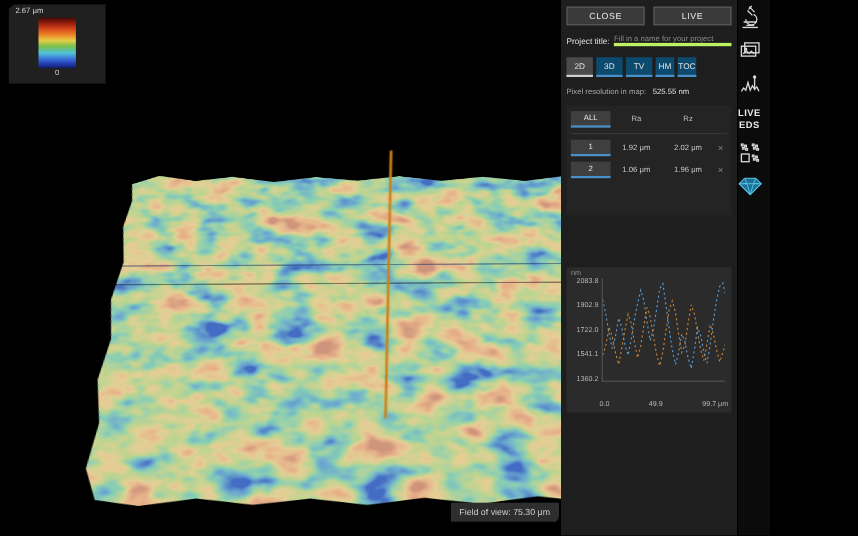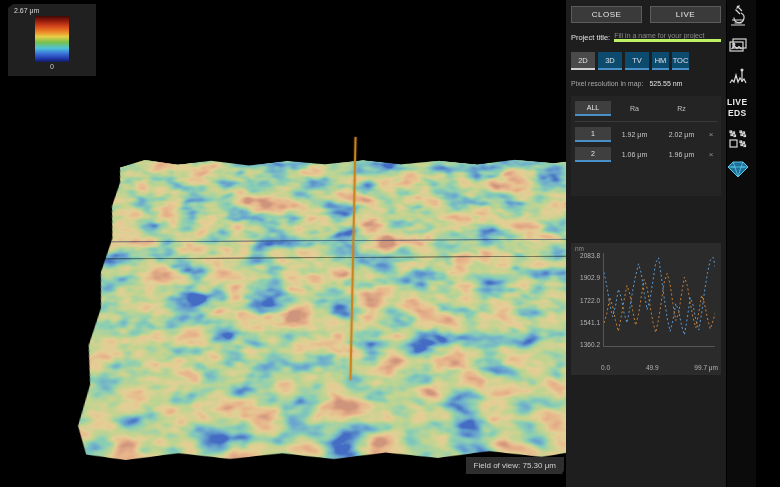--- a/index.html
+++ b/index.html
@@ -1,21 +1,21 @@
 <!DOCTYPE html>
 <html><head>
 <meta charset="utf-8">
 <style>
   * { margin:0; padding:0; box-sizing:border-box; }
   html,body { background:#000; }
   body { font-family:"Liberation Sans", sans-serif; color:#ddd; }
   .app { width:780px; height:487px; display:flex; overflow:hidden; background:#000; }
 
   
-  .viewport { position:relative; width:566px; height:487px; background:#000; overflow:hidden; flex:none;border-radius:27px; }
+  .viewport { position:relative; width:510px; height:487px; background:#000; overflow:hidden; flex:none;border-radius:27px; }
 
   .surface-wrap {
     position:absolute; left:68px; top:-20px; width:578px; height:480px;
     transform-origin:50% 100%;
     transform:perspective(1400px) rotateX(40deg) rotateZ(-0.5deg);
     clip-path: polygon(1% 3%, 6% 0%, 13% 2%, 20% 0.5%, 28% 2.5%, 36% 0.8%, 44% 2.2%, 52% 0.6%,
       60% 2.4%, 68% 1%, 76% 2.6%, 84% 0.8%, 92% 2.2%, 99% 1%, 100% 8%, 98.6% 18%, 100% 30%,
       98.8% 42%, 100% 55%, 98.7% 68%, 100% 80%, 99% 92%, 97% 99%, 90% 97.6%, 82% 99.5%,
       73% 97.8%, 64% 99.6%, 55% 98%, 46% 99.7%, 37% 98%, 28% 99.5%, 19% 97.8%, 10% 99.6%,
       3% 98%, 0.8% 90%, 1.8% 78%, 0.4% 66%, 1.6% 54%, 0.5% 42%, 1.7% 30%, 0.6% 18%, 1.5% 9%);

